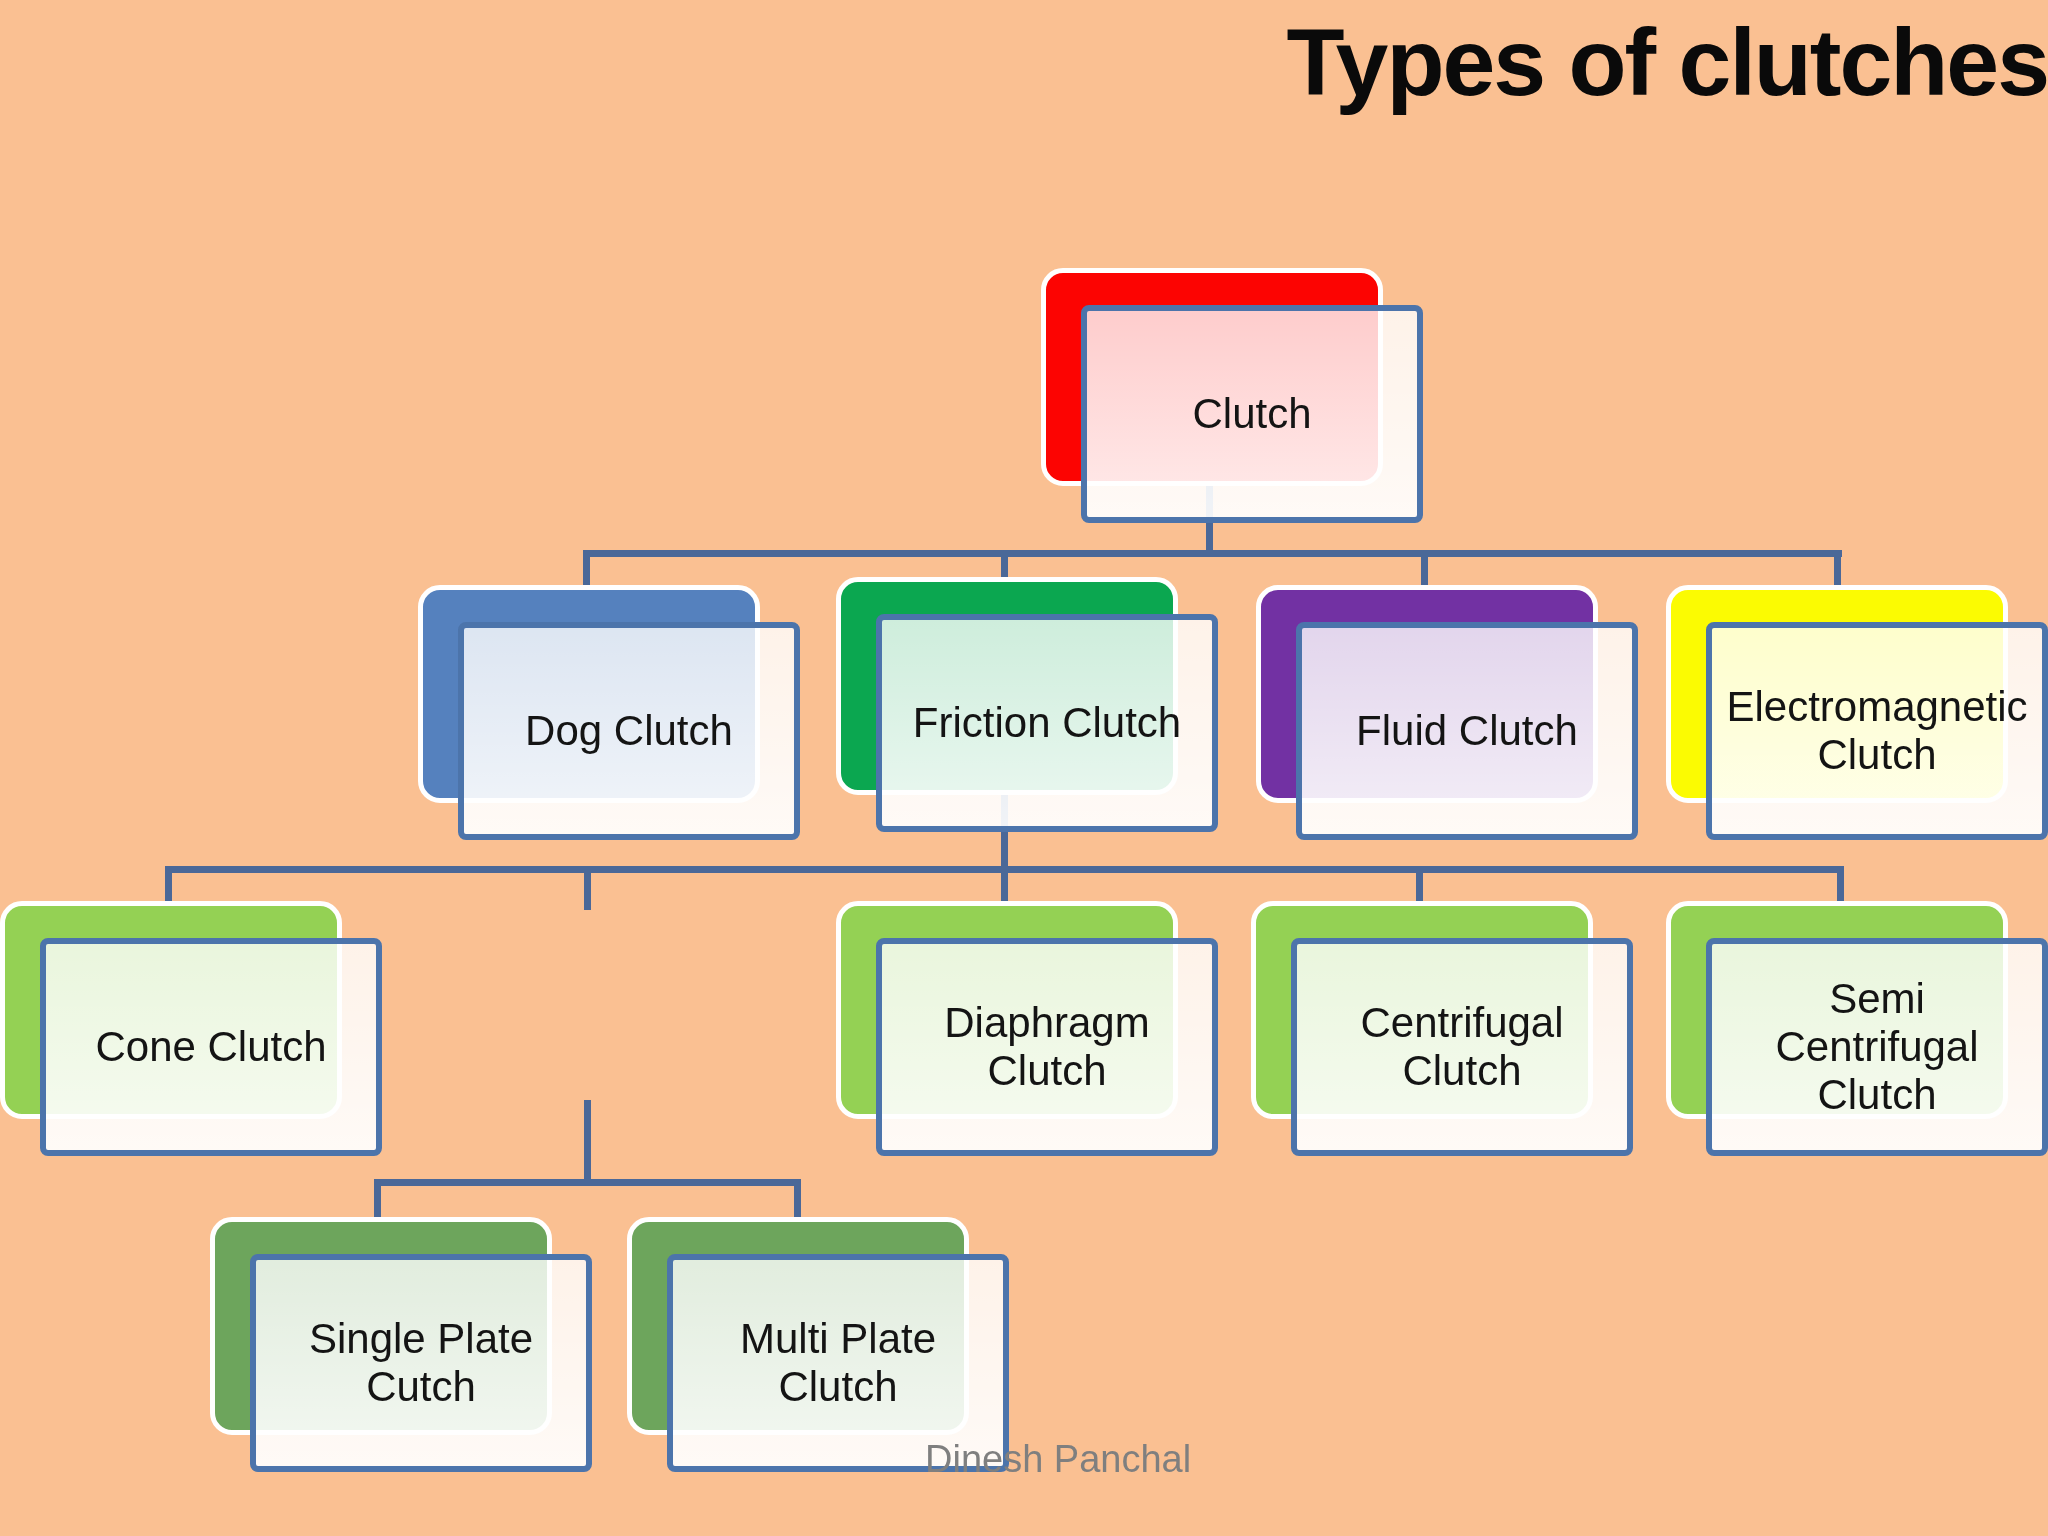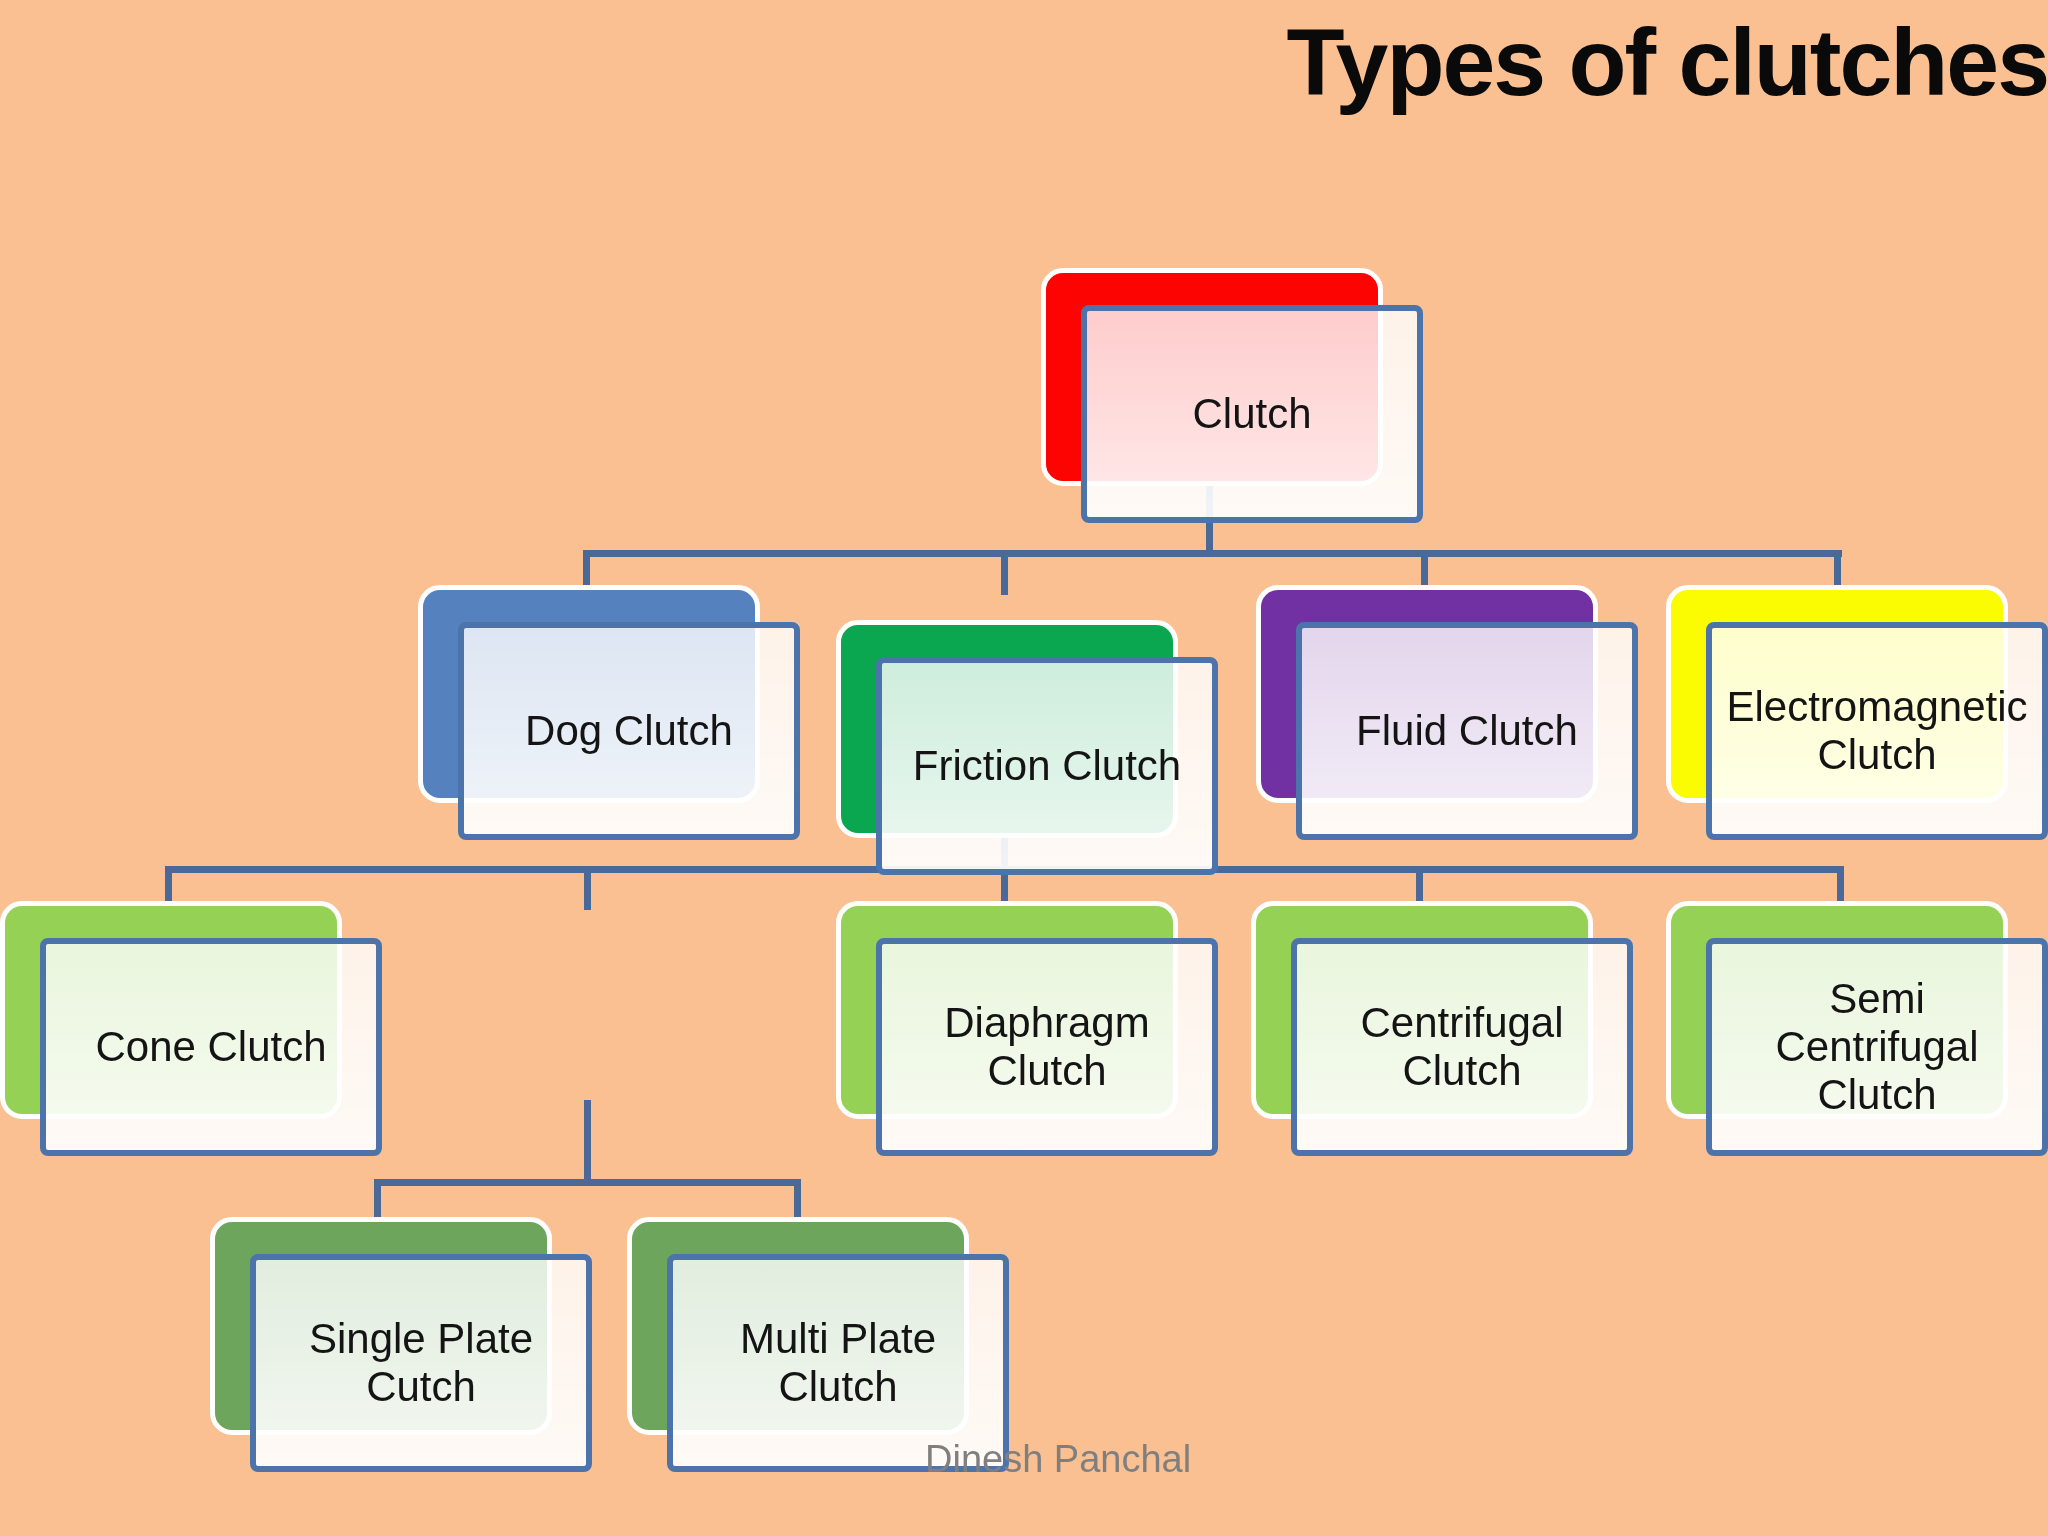--- a/index.html
+++ b/index.html
@@ -86,21 +86,21 @@
       <span class="label">Clutch</span>
     </div>
   </div>
 
   <div class="node" style="left:418px;top:585px">
     <div class="back" style="background-color: rgb(85, 129, 190);"></div>
     <div class="front">
       <span class="label">Dog Clutch</span>
     </div>
   </div>
-  <div class="node" style="left:836px;top:620px">
+  <div class="node" style="left:836px;top:577px">
     <div class="back" style="background-color: rgb(11, 167, 80);"></div>
     <div class="front">
       <span class="label">Friction Clutch</span>
     </div>
   </div>
   <div class="node" style="left:1256px;top:585px">
     <div class="back" style="background-color: rgb(114, 49, 163);"></div>
     <div class="front">
       <span class="label">Fluid Clutch</span>
     </div>

